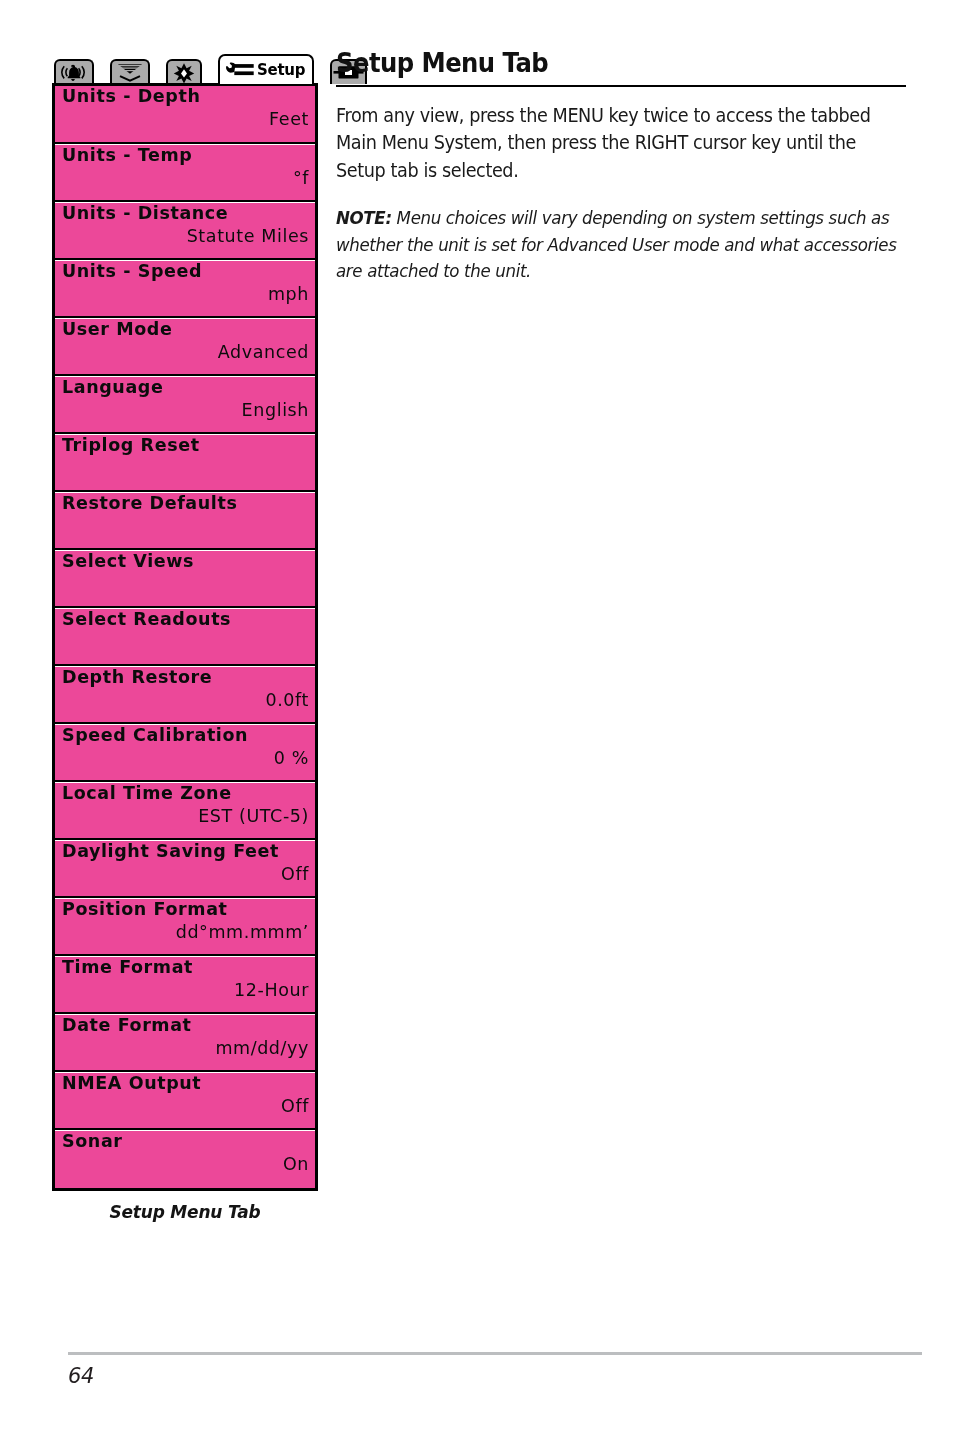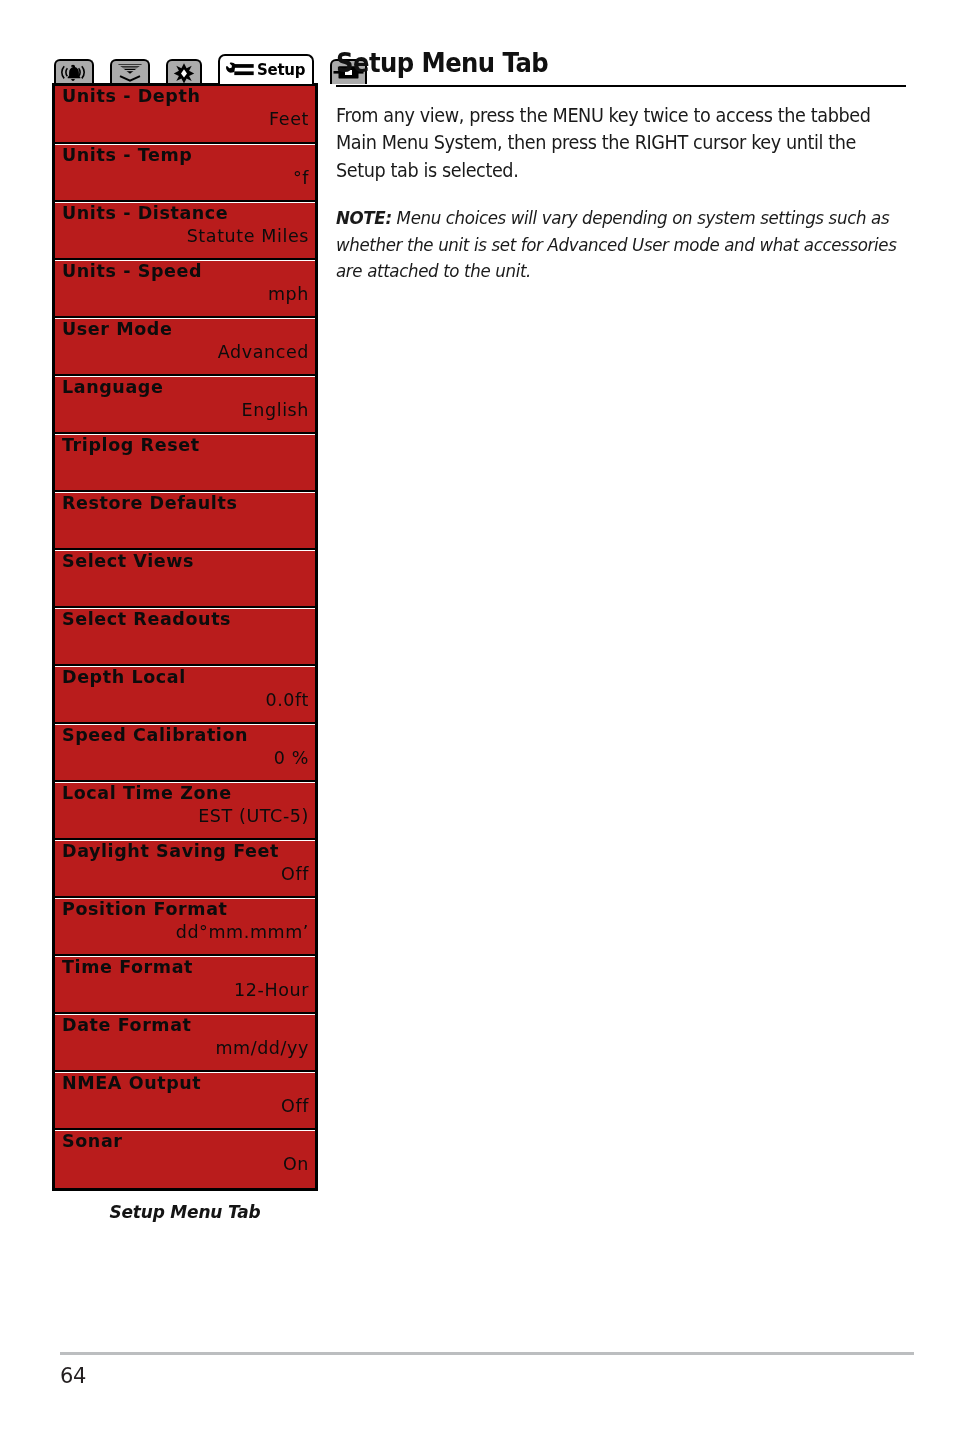--- a/index.html
+++ b/index.html
@@ -77,21 +77,21 @@
     border: 3px solid #000;
     border-top: 3px solid #000;
     background: #ababab;
     margin-top: -1px;
     position: relative;
     z-index: 1;
     box-sizing: border-box;
   }
   .menu-item {
     position: relative;
-    background: #b91c1c;
+    background: #ec4899;
     border-top: 1px solid #ffffff;
     border-bottom: 2px solid #000;
     height: 58px;
     box-sizing: border-box;
     padding: 1px 6px 0 7px;
     overflow: hidden;
   }
   .menu-item:first-child { border-top: none; }
   .menu-item:last-child { border-bottom: none; }
 
@@ -177,23 +177,24 @@
     width: 111%;
   }
   .note-label {
     font-weight: bold;
     font-style: italic;
   }
 
   
   .footer {
     position: absolute;
-    left: 60px;
+    left: 68px;
     top: 1352px;
     width: 854px;
+    font-style: italic;
   }
   .footer-rule {
     border: none;
     border-top: 3px solid #bcbec0;
     margin: 0;
   }
   .page-number {
     font-family: "DejaVu Sans", sans-serif;
     font-size: 21px;
     color: #231f20;
@@ -316,21 +317,21 @@
         <div class="mi-label">Select Views</div>
 
       </div>
 
       <div class="menu-item">
         <div class="mi-label">Select Readouts</div>
 
       </div>
 
       <div class="menu-item">
-        <div class="mi-label">Depth Local</div>
+        <div class="mi-label">Depth Restore</div>
         <div class="mi-value">0.0ft</div>
       </div>
 
 
       <div class="menu-item">
         <div class="mi-label">Speed Calibration</div>
         <div class="mi-value">0 %</div>
       </div>
 
       <div class="menu-item">

